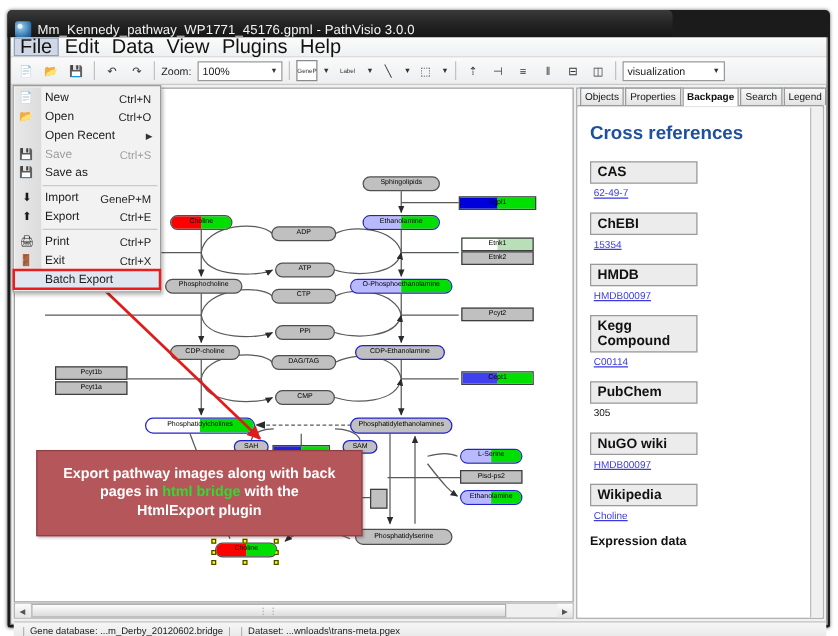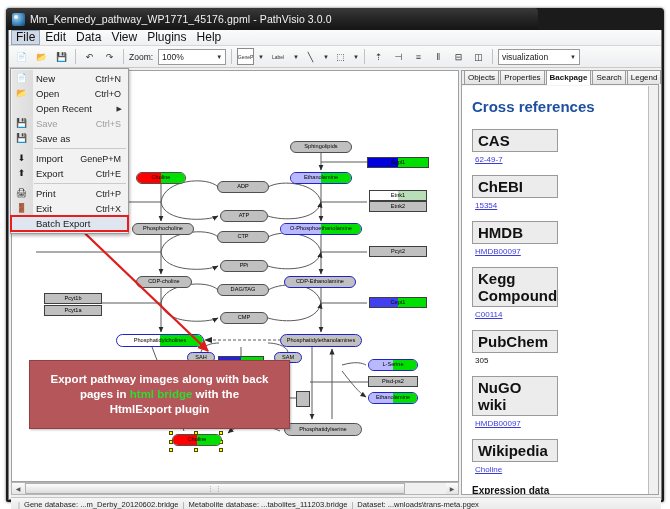--- a/index.html
+++ b/index.html
@@ -19,21 +19,21 @@
     position: absolute;
     left: 6px; top: 8px; width: 658px; height: 494px;
     background: #1b1b1b;
     border-radius: 4px 4px 2px 2px;
     box-shadow: 0 0 3px rgba(0,0,0,.6);
   }
   #titlebar {
     position: absolute; left: 0; top: 0; width: 532px; height: 22px;
     background: linear-gradient(180deg,#3a3a3a 0%,#262626 45%,#151515 100%);
     border-radius: 4px 4px 0 0;
-    display: flex; align-items: center; padding-left: 6px;
+    display: flex; align-items: flex-end; padding-left: 6px;
   }
   #appicon {
     width: 13px; height: 13px; margin-right: 5px; flex: 0 0 auto;
     background: radial-gradient(circle at 35% 35%, #9fd2f2, #2a6ea8 70%, #134a7a);
     border-radius: 2px;
     position: relative;
   }
   #appicon:after{
     content:""; position:absolute; left:2px; top:2px; width:4px; height:4px;
     background:#eaf4fb; border-radius:50%;
@@ -51,21 +51,21 @@
     border-top: none;
   }
   
   #menubar {
     position: absolute; left: 0; top: 0; width: 652px; height: 16px;
     background: linear-gradient(180deg,#fbfbfb,#eef0f2);
     border-bottom: 1px solid #d6d6d6;
     display: flex; align-items: center; padding-left: 2px;
   }
   .menu-item {
-    font-size: 12px; color: #111; padding: 1px 5px; line-height: 13px;
+    font-size: 16px; color: #111; padding: 1px 5px; line-height: 13px;
     cursor: default;
   }
   .menu-item.active {
     background: #cfd8e4; border: 1px solid #8fa4bd; padding: 0 4px;
   }
   
   #toolbar {
     position: absolute; left: 0; top: 16px; width: 652px; height: 22px;
     background: linear-gradient(180deg,#fafafa,#eceef0);
     border-bottom: 1px solid #c9c9c9;
@@ -155,21 +155,21 @@
   #bp-scroll {
     position: absolute; left: 0; top: 15px; width: 196px; height: 408px;
     background: #ffffff; overflow: hidden;
   }
   #bp-content { padding: 8px 10px 0 10px; width: 186px; }
   #bp-title {
     color: #1f4fa0; font-size: 15px; font-weight: bold; margin: 4px 0 14px 0;
   }
   .xref-hd {
     background: #ececec; border: 1px solid #9a9a9a;
-    font-size: 15px; font-weight: bold; color: #111;
+    font-size: 11px; font-weight: bold; color: #111;
     padding: 2px 5px; width: 86px; margin-bottom: 3px;
   }
   .xref-val { font-size: 8px; margin: 0 0 11px 3px; }
   .xref-val a { color: #3b3bdd; text-decoration: underline; }
   .xref-val.plain { color: #111; text-decoration: none; }
   #expr-data { font-size: 10px; font-weight: bold; color: #111; margin-top: 4px; }
   #vscrollbar {
     position: absolute; right: 0; top: 15px; width: 10px; height: 408px;
     background: #f0f0f0; border-left: 1px solid #bdbdbd;
   }
@@ -522,21 +522,20 @@
             <div id="expr-data">Expression data</div>
           </div>
         </div>
         <div id="vscrollbar"></div>
       </div>
 
       <div id="statusbar">
         <span class="st-sep">|</span>
         <span>Gene database: ...m_Derby_20120602.bridge</span>
         <span class="st-sep">|</span>
-        <span>Metabolite database: ...tabolites_111203.bridge</span>
         <span class="st-sep">|</span>
         <span>Dataset: ...wnloads\trans-meta.pgex</span>
       </div>
 
       <div id="filemenu">
         <div class="gutter"></div>
         <div id="filemenu-rows">
             <div class="fm-row">
               <div class="fm-ico">📄</div>
               <div class="fm-txt">New</div>

